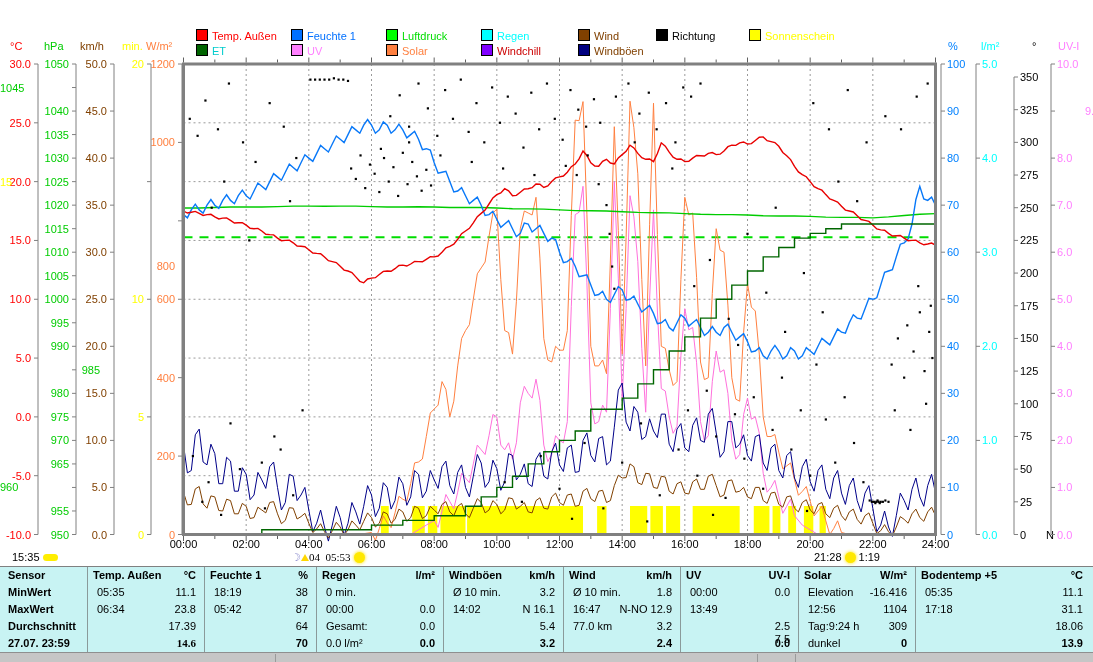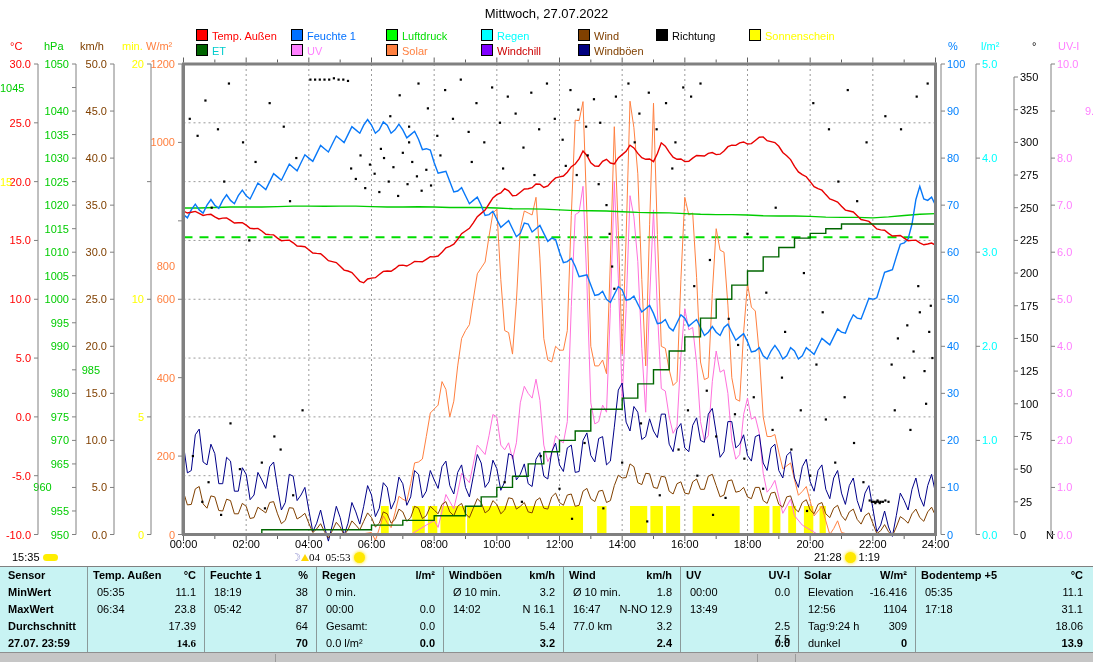--- a/index.html
+++ b/index.html
@@ -26,21 +26,20 @@
           box-shadow:0 0 3px 1px #ffef60;vertical-align:-2px;}
   .cloud-ic{display:inline-block;width:15px;height:7px;border-radius:5px;background:#ffee00;vertical-align:0px;}
   .moon-ic{display:inline-block;color:#8888cc;font-size:11px;}
   .tri-up{display:inline-block;width:0;height:0;border-left:4px solid transparent;border-right:4px solid transparent;
           border-bottom:7px solid #ffd700;vertical-align:0px;}
 </style>
 </head>
 <body>
 
 <div id="app">
-  <div class="abs" id="title">Mittwoch, 27.07.2022</div>
   <div id="legend">
       <div class="lg-item" style="left: 196px; top: 29px;"><span class="lg-sq" style="background: rgb(255, 0, 0);"></span><span style="color: rgb(255, 0, 0);">Temp. Außen</span></div>
       <div class="lg-item" style="left: 291px; top: 29px;"><span class="lg-sq" style="background: rgb(0, 112, 255);"></span><span style="color: rgb(0, 112, 255);">Feuchte 1</span></div>
       <div class="lg-item" style="left: 386px; top: 29px;"><span class="lg-sq" style="background: rgb(0, 255, 0);"></span><span style="color: rgb(0, 221, 0);">Luftdruck</span></div>
       <div class="lg-item" style="left: 481px; top: 29px;"><span class="lg-sq" style="background: rgb(0, 255, 255);"></span><span style="color: rgb(0, 255, 255);">Regen</span></div>
       <div class="lg-item" style="left: 578px; top: 29px;"><span class="lg-sq" style="background: rgb(128, 64, 0);"></span><span style="color: rgb(128, 64, 0);">Wind</span></div>
       <div class="lg-item" style="left: 656px; top: 29px;"><span class="lg-sq" style="background: rgb(0, 0, 0);"></span><span style="color: rgb(0, 0, 0);">Richtung</span></div>
       <div class="lg-item" style="left: 749px; top: 29px;"><span class="lg-sq" style="background: rgb(255, 255, 0);"></span><span style="color: rgb(255, 255, 0);">Sonnenschein</span></div>
       <div class="lg-item" style="left: 196px; top: 44px;"><span class="lg-sq" style="background: rgb(0, 100, 0);"></span><span style="color: rgb(0, 204, 204);">ET</span></div>
       <div class="lg-item" style="left: 291px; top: 44px;"><span class="lg-sq" style="background: rgb(255, 128, 255);"></span><span style="color: rgb(255, 128, 255);">UV</span></div>
@@ -71,21 +70,21 @@
       <div class="num" style="left: 0px; top: 247px; color: rgb(0, 204, 0); width: 69px; text-align: right;">1010</div>
       <div class="num" style="left: 0px; top: 271px; color: rgb(0, 204, 0); width: 69px; text-align: right;">1005</div>
       <div class="num" style="left: 0px; top: 294px; color: rgb(0, 204, 0); width: 69px; text-align: right;">1000</div>
       <div class="num" style="left: 0px; top: 318px; color: rgb(0, 204, 0); width: 69px; text-align: right;">995</div>
       <div class="num" style="left: 0px; top: 341px; color: rgb(0, 204, 0); width: 69px; text-align: right;">990</div>
       <div class="num" style="left: 0px; top: 365px; color: rgb(0, 204, 0); width: 69px; text-align: right; margin-left: 31px;">985</div>
       <div class="num" style="left: 0px; top: 388px; color: rgb(0, 204, 0); width: 69px; text-align: right;">980</div>
       <div class="num" style="left: 0px; top: 412px; color: rgb(0, 204, 0); width: 69px; text-align: right;">975</div>
       <div class="num" style="left: 0px; top: 435px; color: rgb(0, 204, 0); width: 69px; text-align: right;">970</div>
       <div class="num" style="left: 0px; top: 459px; color: rgb(0, 204, 0); width: 69px; text-align: right;">965</div>
-      <div class="num" style="left: 0px; top: 482px; color: rgb(0, 204, 0); width: 69px; text-align: center; padding-left: 8px;">960</div>
+      <div class="num" style="left: 0px; top: 482px; color: rgb(0, 204, 0); width: 69px; text-align: left;">960</div>
       <div class="num" style="left: 0px; top: 506px; color: rgb(0, 204, 0); width: 69px; text-align: right;">955</div>
       <div class="num" style="left: 0px; top: 530px; color: rgb(0, 204, 0); width: 69px; text-align: right;">950</div>
       <div class="axlbl" style="left: 80px; top: 40px; color: rgb(128, 64, 0);">km/h</div>
       <div class="num" style="left: 0px; top: 59px; color: rgb(128, 64, 0); width: 107px; text-align: right;">50.0</div>
       <div class="num" style="left: 0px; top: 106px; color: rgb(128, 64, 0); width: 107px; text-align: right;">45.0</div>
       <div class="num" style="left: 0px; top: 153px; color: rgb(128, 64, 0); width: 107px; text-align: right;">40.0</div>
       <div class="num" style="left: 0px; top: 200px; color: rgb(128, 64, 0); width: 107px; text-align: right;">35.0</div>
       <div class="num" style="left: 0px; top: 247px; color: rgb(128, 64, 0); width: 107px; text-align: right;">30.0</div>
       <div class="num" style="left: 0px; top: 294px; color: rgb(128, 64, 0); width: 107px; text-align: right;">25.0</div>
       <div class="num" style="left: 0px; top: 341px; color: rgb(128, 64, 0); width: 107px; text-align: right;">20.0</div>

